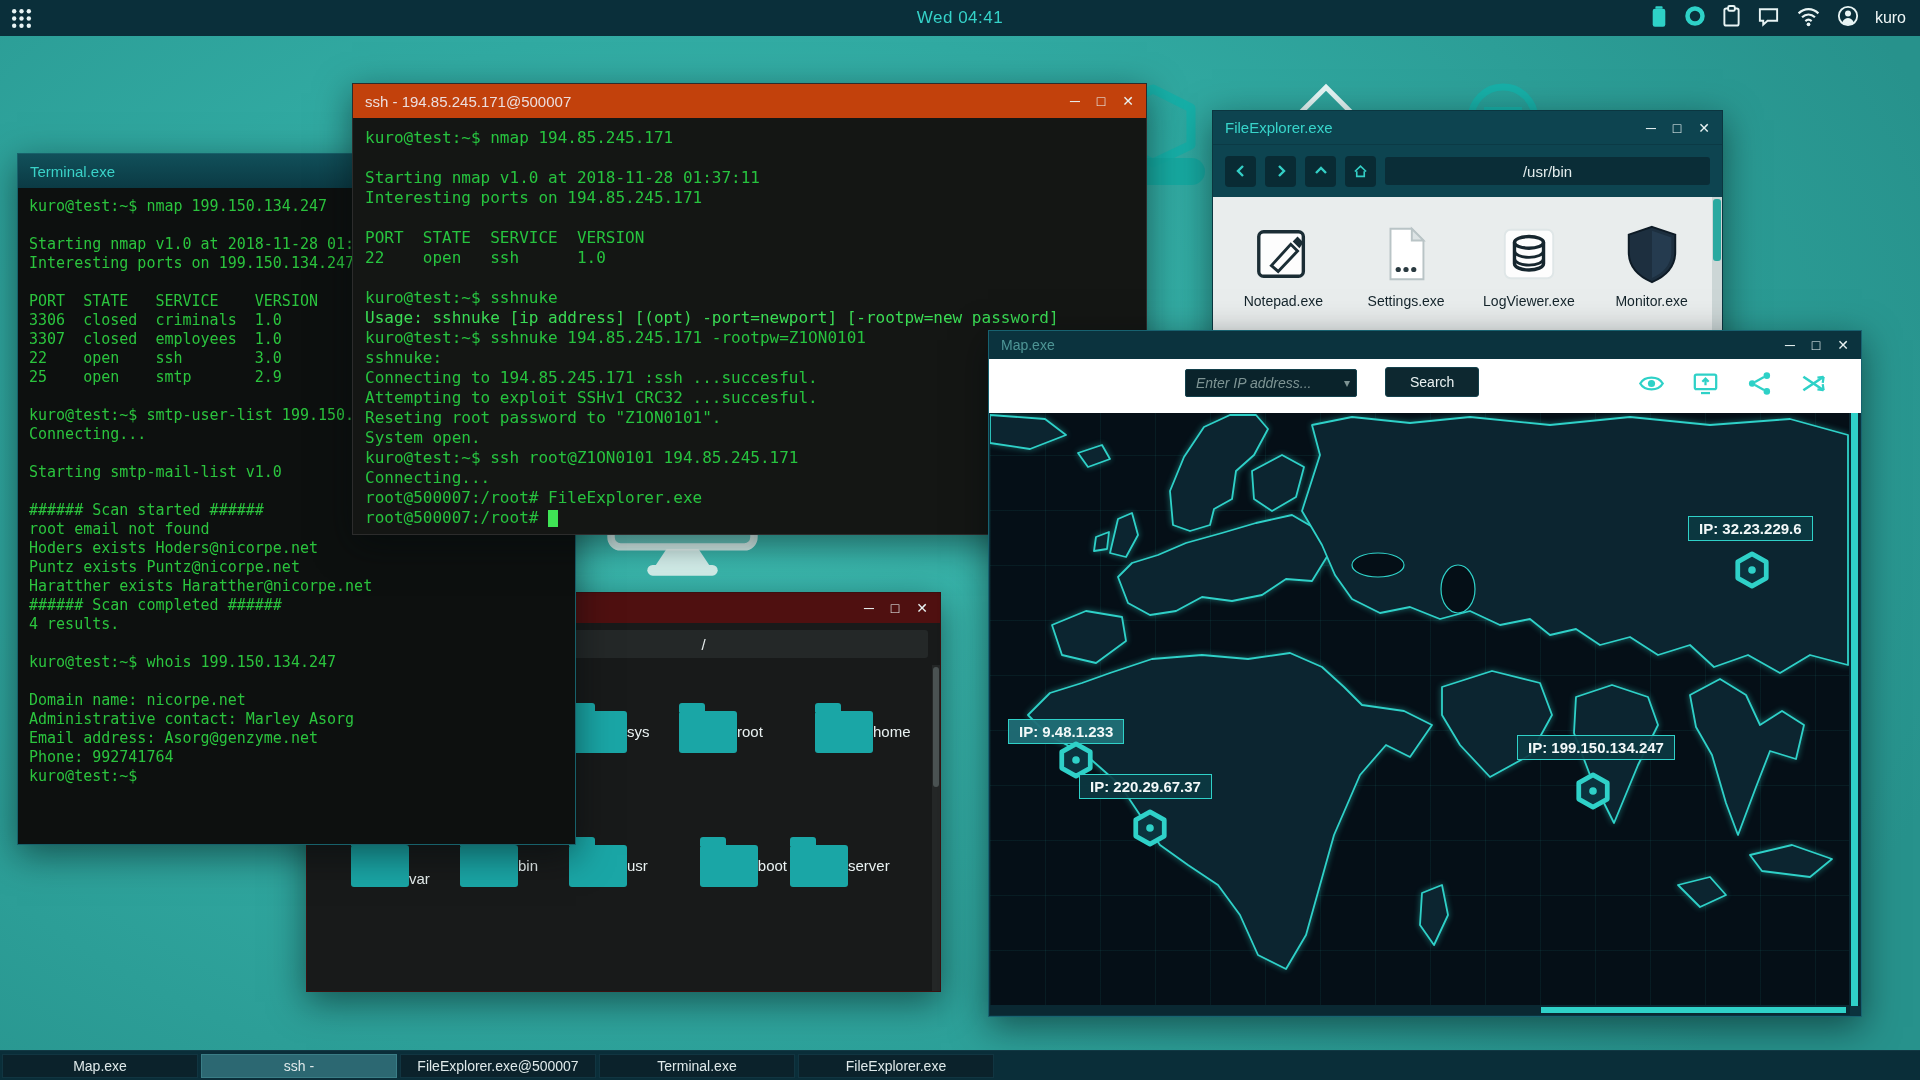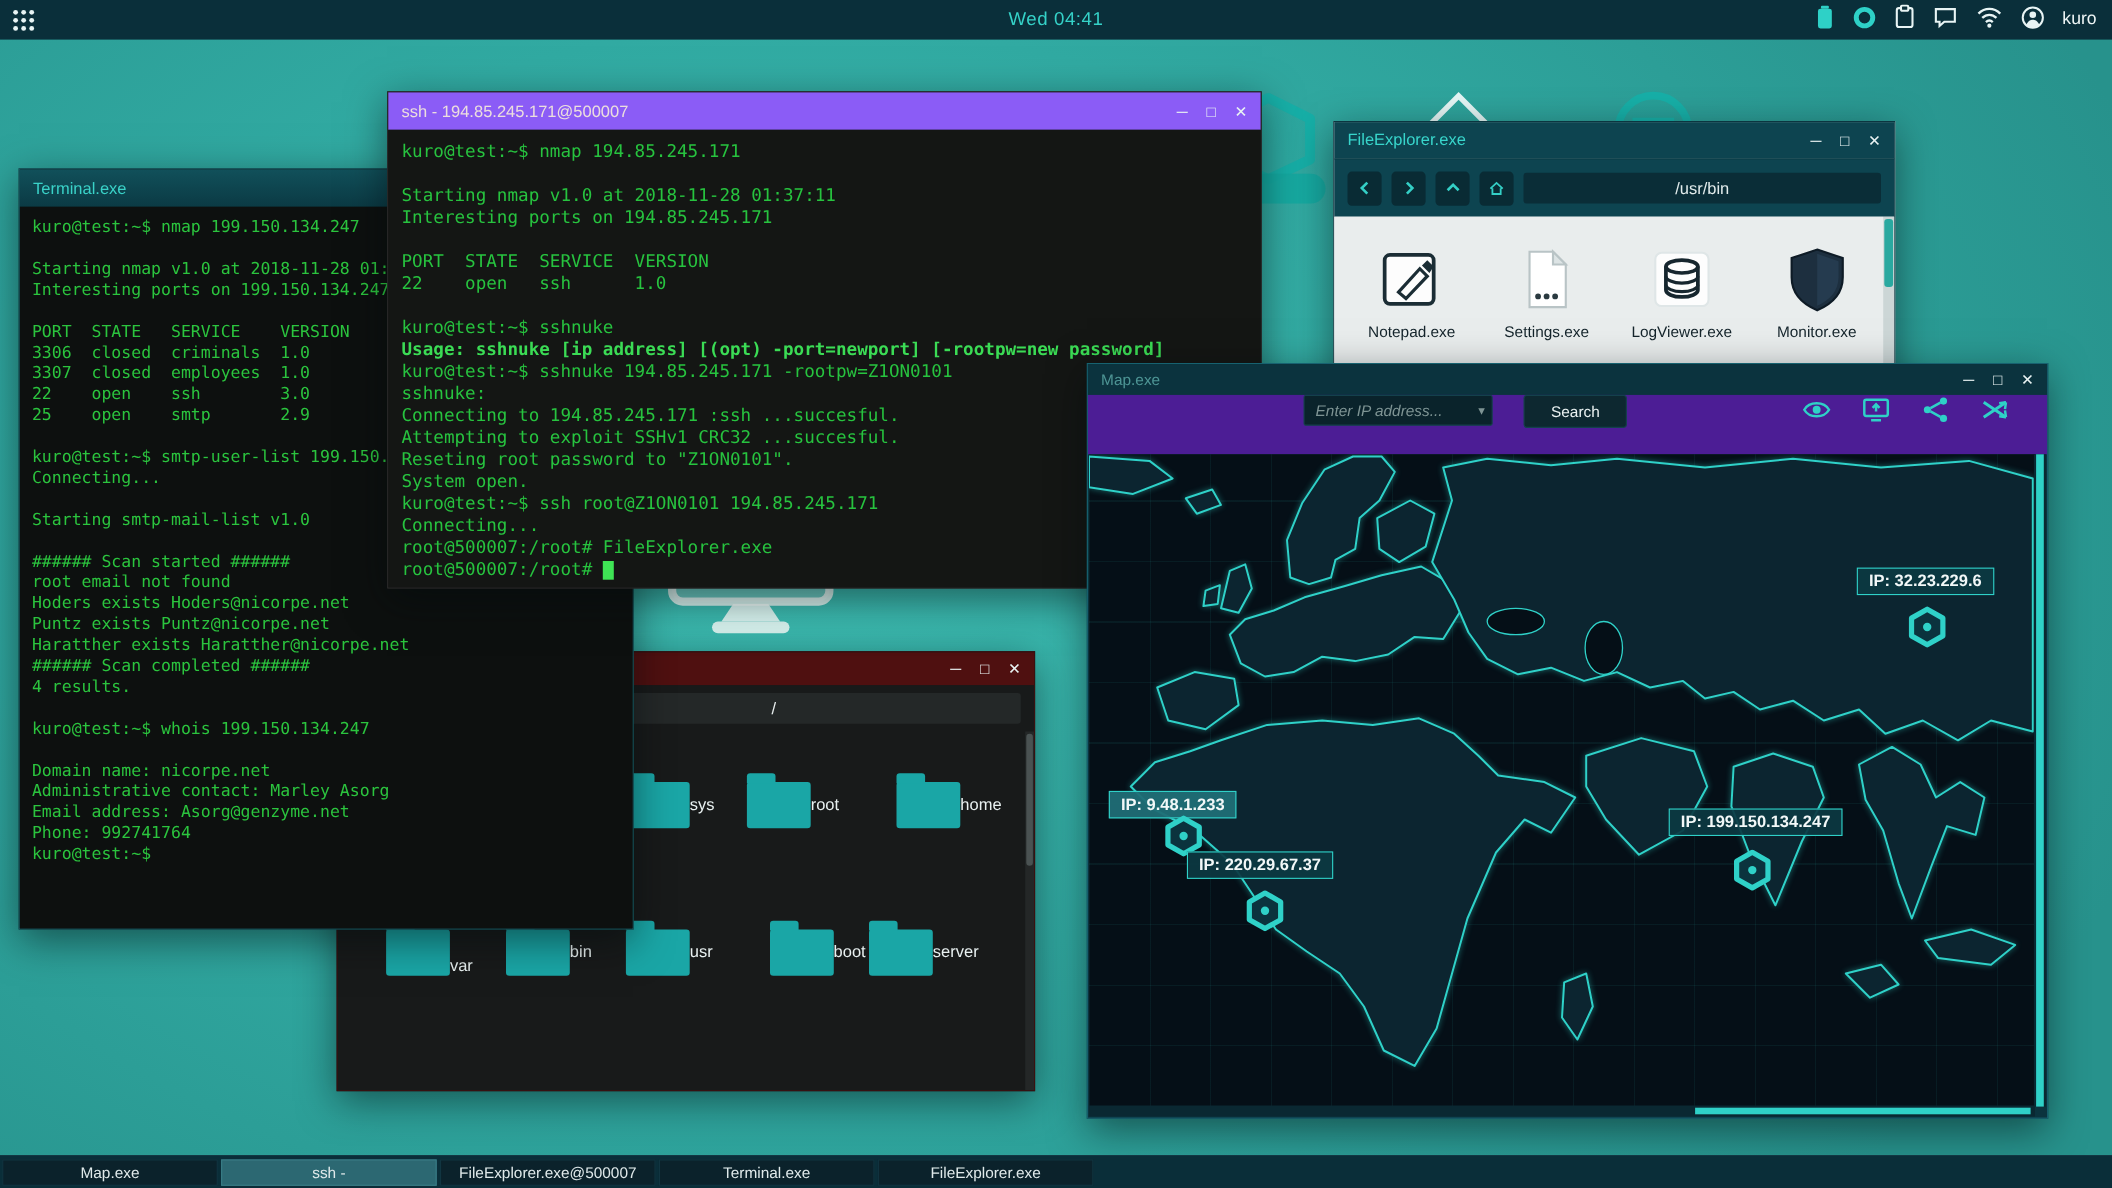--- a/index.html
+++ b/index.html
@@ -38,27 +38,27 @@
   .terminal .titlebar { background:linear-gradient(#11505a,#0b3a44); height:34px; }
   .terminal .title { color:#3ad2c8; }
   .term-body { position:absolute; top:34px; bottom:0; left:0; right:0; overflow:hidden;
     padding:9px 11px; background:#0d100f; }
   .term-pre { font-family:"DejaVu Sans Mono","Liberation Mono",monospace;
     font-size:15px; line-height:19px; color:#2bc43e; white-space:pre; }
 
   
   .sshwin { left:352px; top:83px; width:795px; height:452px; z-index:4;
     border:1px solid #2c2c2c; background:#141614; }
-  .sshwin .titlebar { background:#8b5cf6;gap:39px; }
+  .sshwin .titlebar { background:#c2410c;gap:39px; }
   .sshwin .title { color:#ecdede; }
   .ssh-body { position:absolute; top:34px; bottom:0; left:0; right:0; overflow:hidden;
     padding:10px 12px; background:#141614; }
   .ssh-pre { font-family:"DejaVu Sans Mono","Liberation Mono",monospace;
     font-size:16px; line-height:20px; color:#27c33f; white-space:pre; }
-  .ssh-pre .bold { color:#3bdc55; font-weight:bold; }
+  .ssh-pre .bold { color:#3bdc55; font-weight:normal; }
   .cursor { display:inline-block; width:10px; height:17px; background:#3fe455;
     vertical-align:text-bottom; }
 
   
   .febin { left:1212px; top:110px; width:511px; height:254px; z-index:5; background:#e9eded;
     border:1px solid #0b3640; }
   .febin .titlebar { background:#0d4450; height:33px; }
   .febin .title { color:#38d5cb; }
   .fe-toolbar { height:53px; background:#0d4450; display:flex; align-items:center; gap:9px;
     padding:0 12px; border-top:1px solid #0b3a45; }
@@ -92,21 +92,21 @@
   .folder-cell .lbl { margin-top:9px; font-size:15px; color:#e9f1f1; }
   .feroot-scroll { position:absolute; top:72px; bottom:0; right:0; width:8px; background:#242727; }
   .feroot-scroll .thumb { position:absolute; top:2px; left:1px; width:6px; height:120px;
     background:#4a5252; border-radius:3px; }
 
   
   .mapwin { left:988px; top:330px; width:874px; height:687px; z-index:6; background:#0b333e;
     border:1px solid #176270; }
   .mapwin .titlebar { height:28px; background:#0b333e; }
   .mapwin .title { color:rgba(122,213,207,0.6); font-size:14px; }
-  .map-toolbar { height:54px; background:#4c1d95; display:flex; align-items:flex-start;
+  .map-toolbar { height:54px; background:#ffffff; display:flex; align-items:flex-end;
     padding:0 34px 16px 196px; }
   .ip-input { width:172px; height:28px; background:#0a232b; border:1px solid #14414c;
     border-radius:2px; color:#c8d4d4; font-size:14px; padding:0 22px 0 10px;
     font-family:"Liberation Sans","DejaVu Sans",sans-serif; }
   .ip-input::placeholder { color:#7e9494; font-style:italic; }
   .input-wrap { position:relative; }
   .input-wrap .chev { position:absolute; right:7px; top:7px; color:#7e9494; font-size:12px; }
   .search-btn { margin-left:28px; height:30px; padding:0 24px; background:#0d2830;
     border:1px solid #14414c; border-radius:3px; color:#eaf2f2; font-size:14px; cursor:pointer;
     font-family:"Liberation Sans","DejaVu Sans",sans-serif; }

